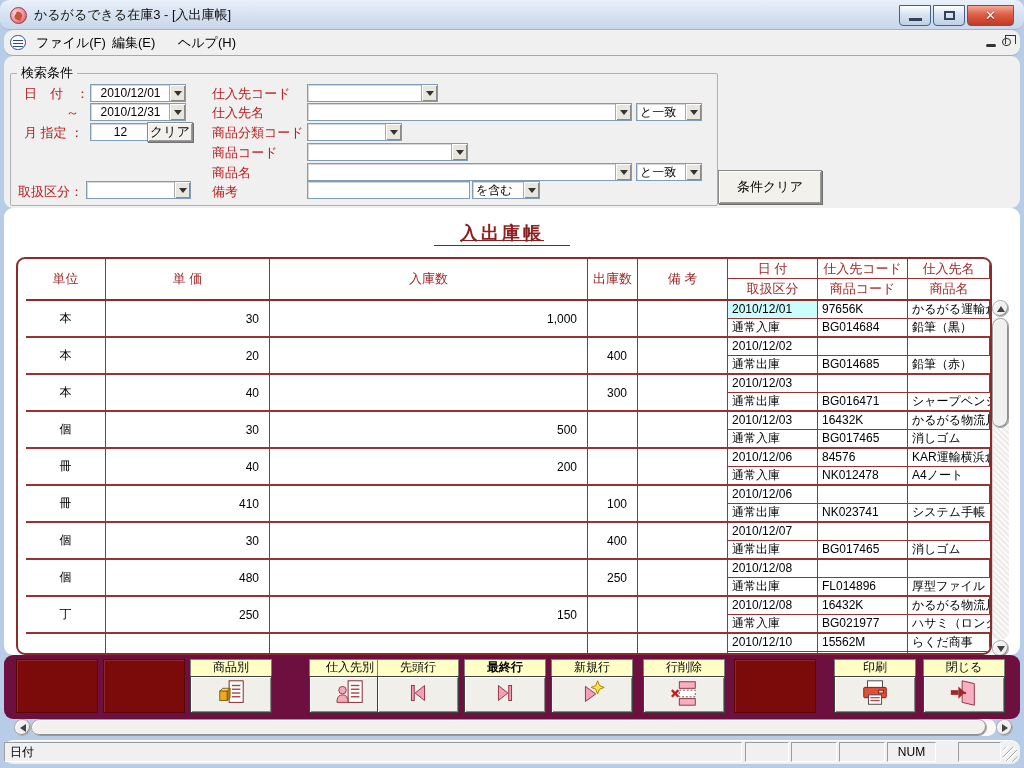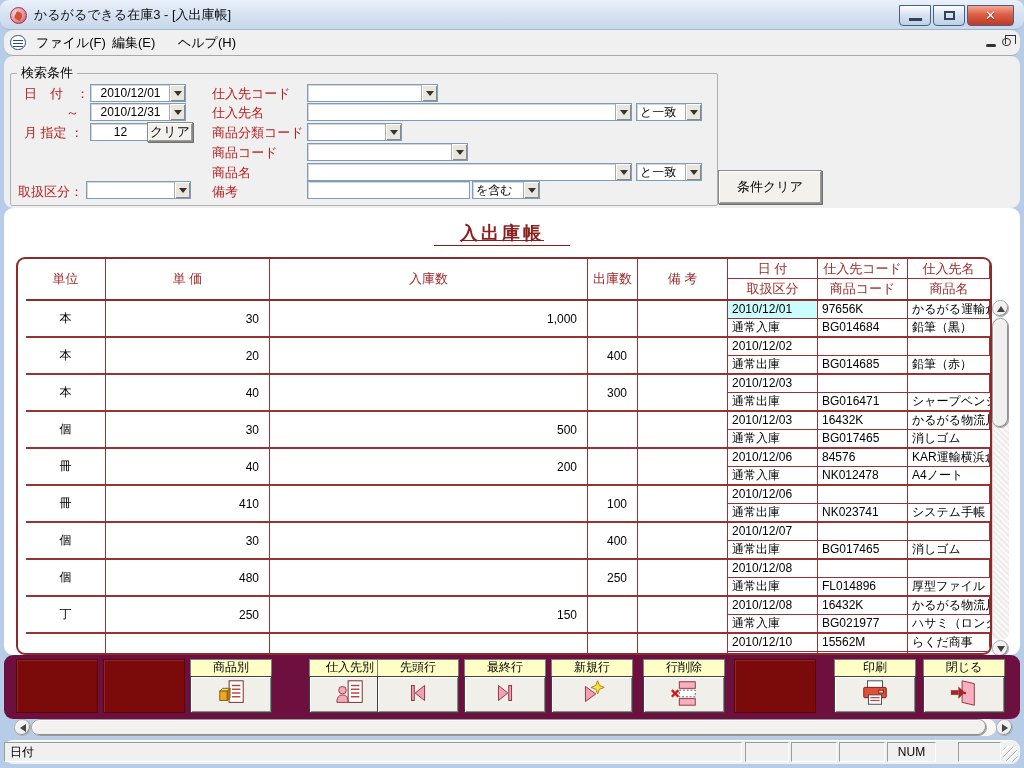--- a/index.html
+++ b/index.html
@@ -450,21 +450,21 @@
     </div>
     <div class="tb-item" style="left: 377px;">
       <div class="tb-label">先頭行</div>
       <div class="tb-btn">
         <span><svg width="30" height="30" viewBox="0 0 32 32">
             <rect x="9" y="8" width="3" height="16" fill="#F4A0B4" stroke="#8B3040"></rect>
             <polygon points="23,8 23,24 13,16" fill="#F4A0B4" stroke="#8B3040"></polygon>
           </svg></span>
       </div>
     </div>
-    <div class="tb-item" style="left: 464px;">
+    <div class="tb-item" style="left: 464px; font-weight: bold;">
       <div class="tb-label">最終行</div>
       <div class="tb-btn">
         <span><svg width="30" height="30" viewBox="0 0 32 32">
             <polygon points="9,8 9,24 19,16" fill="#F4A0B4" stroke="#8B3040"></polygon>
             <rect x="20" y="8" width="3" height="16" fill="#F4A0B4" stroke="#8B3040"></rect>
           </svg></span>
       </div>
     </div>
     <div class="tb-item" style="left: 551px;">
       <div class="tb-label">新規行</div>

